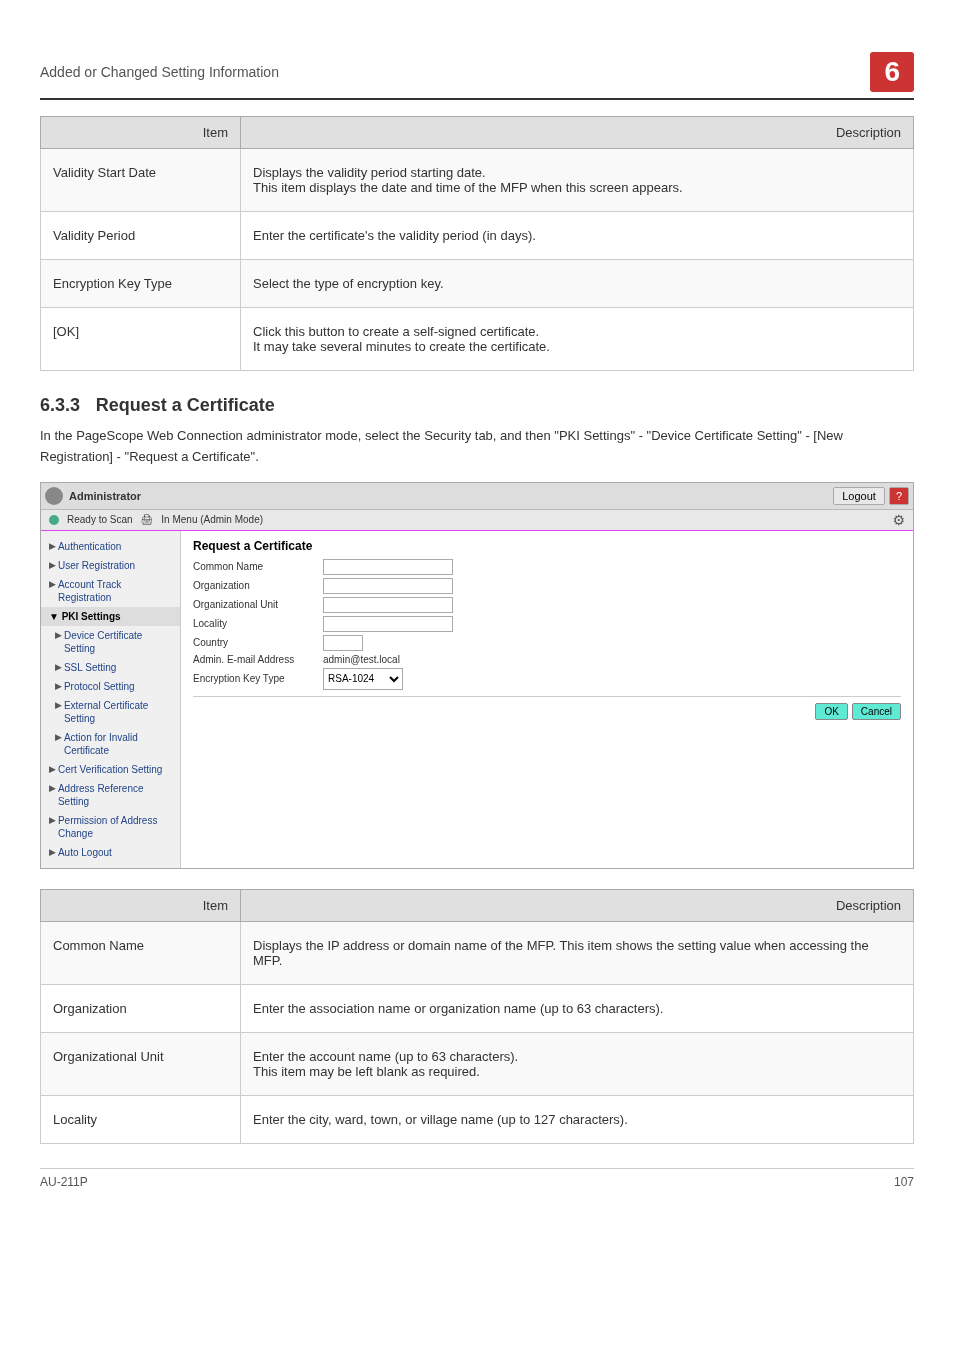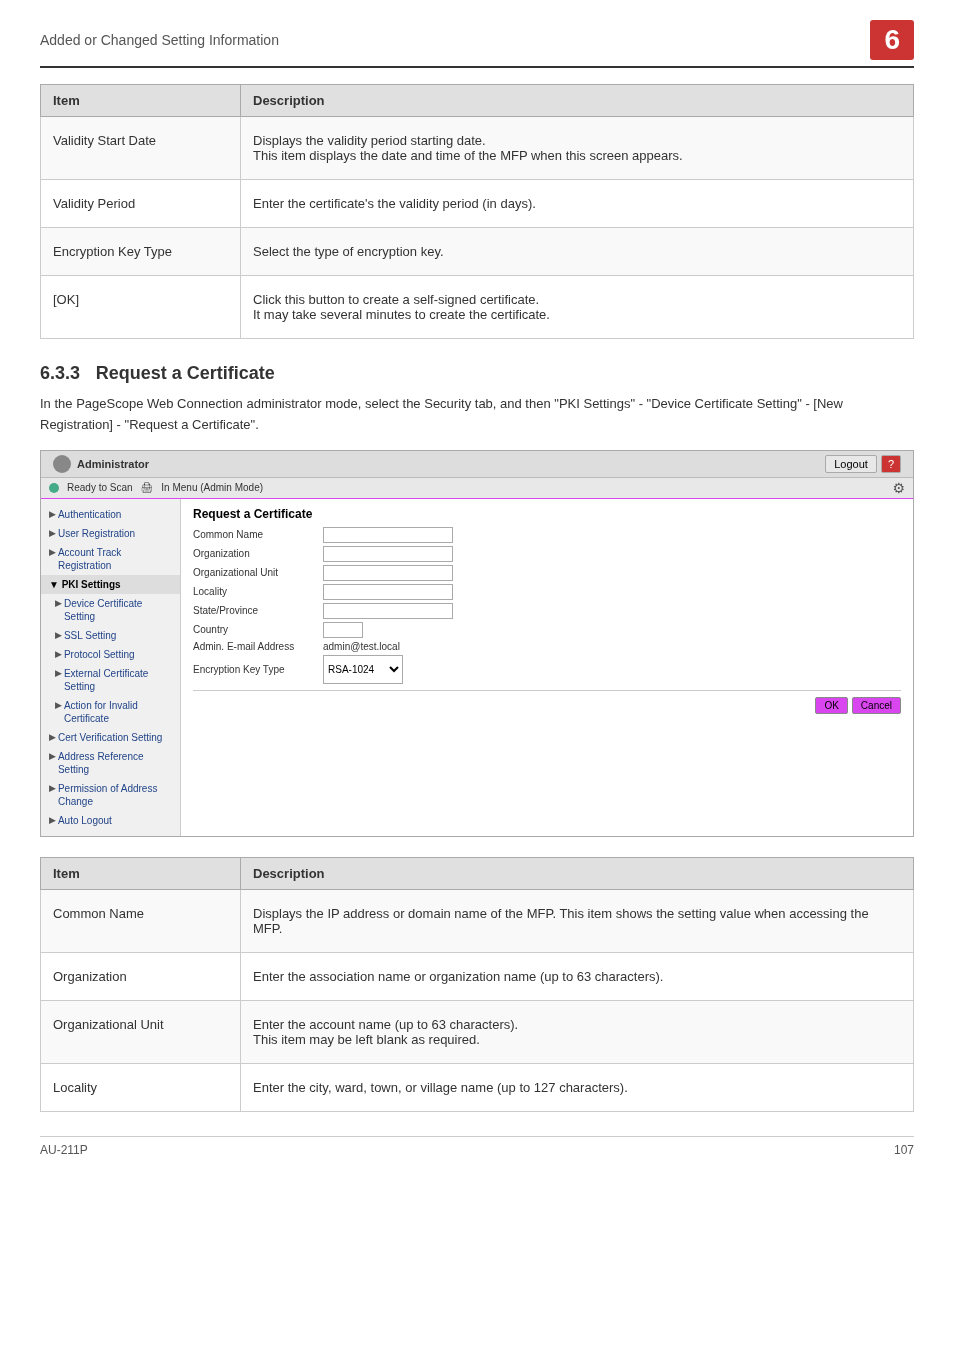--- a/index.html
+++ b/index.html
@@ -14,20 +14,21 @@
     }
 
     
     .page-header {
       display: flex;
       align-items: center;
       justify-content: space-between;
       border-bottom: 2px solid #333;
       padding-bottom: 6px;
       margin-bottom: 16px;
+      margin-top: 32px;
     }
     .page-header-title {
       font-size: 14px;
       color: #555;
     }
     .page-number-badge {
       background: #cc3333;
       color: #fff;
       font-size: 28px;
       font-weight: bold;
@@ -37,22 +38,22 @@
 
     
     .info-table {
       width: 100%;
       border-collapse: collapse;
       margin-bottom: 24px;
       font-size: 13px;
     }
     .info-table th {
       background: #e0e0e0;
-      font-weight: bold;
-      text-align: left;
+      font-weight: normal;
+      text-align: right;
       padding: 8px 12px;
       border: 1px solid #aaa;
     }
     .info-table td {
       padding: 16px 12px;
       border: 1px solid #ccc;
       vertical-align: top;
     }
     .info-table tr:nth-child(odd) td {
       background: #f9f9f9;
@@ -86,21 +87,21 @@
     
     .ui-screenshot {
       border: 1px solid #aaa;
       background: #f5f5f5;
       margin-bottom: 20px;
       padding: 0;
       font-size: 11px;
     }
     .ui-topbar {
       background: #ddd;
-      padding: 4px 12px;
+      padding: 4px 4px;
       display: flex;
       align-items: flex-end;
       justify-content: space-between;
       border-bottom: 1px solid #bbb;
     }
     .ui-topbar-left {
       display: flex;
       align-items: center;
       gap: 6px;
     }
@@ -223,41 +224,41 @@
       height: 16px;
       border: 1px solid #aaa;
       background: #fff;
       font-size: 10px;
     }
     .form-text {
       font-size: 10px;
       color: #333;
     }
     .form-select {
-      height: 29px;
+      height: 22px;
       font-size: 10px;
       border: 1px solid #aaa;
       background: #fff;
       width: 80px;
     }
     .ui-divider {
       border-top: 1px solid #ccc;
       margin: 6px 0;
     }
     .form-buttons {
       display: flex;
       justify-content: flex-end;
       gap: 4px;
       margin-top: 6px;
     }
     .ui-action-btn {
       padding: 2px 8px;
       font-size: 10px;
       border: 1px solid #888;
-      background: #d946ef;
+      background: #5eead4;
       cursor: pointer;
       border-radius: 2px;
     }
 
     
     .page-footer {
       display: flex;
       justify-content: space-between;
       align-items: center;
       margin-top: 20px;
@@ -399,24 +400,20 @@
           </div>
           <div class="form-row">
             <span class="form-label">Organizational Unit</span>
             <input type="text" class="form-input" style="">
           </div>
           <div class="form-row">
             <span class="form-label">Locality</span>
             <input type="text" class="form-input" style="">
           </div>
           <div class="form-row">
-            <span class="form-label">State/Province</span>
-            <input type="text" class="form-input" style="">
-          </div>
-          <div class="form-row">
             <span class="form-label">Country</span>
             <input type="text" class="form-input" style="width: 40px;">
           </div>
           <div class="form-row">
             <span class="form-label">Admin. E-mail Address</span>
             <span class="form-text">admin@test.local</span>
           </div>
           <div class="form-row">
             <span class="form-label">Encryption Key Type</span>
             <select class="form-select"><option value="RSA-1024">RSA-1024</option><option value="RSA-2048">RSA-2048</option></select>

